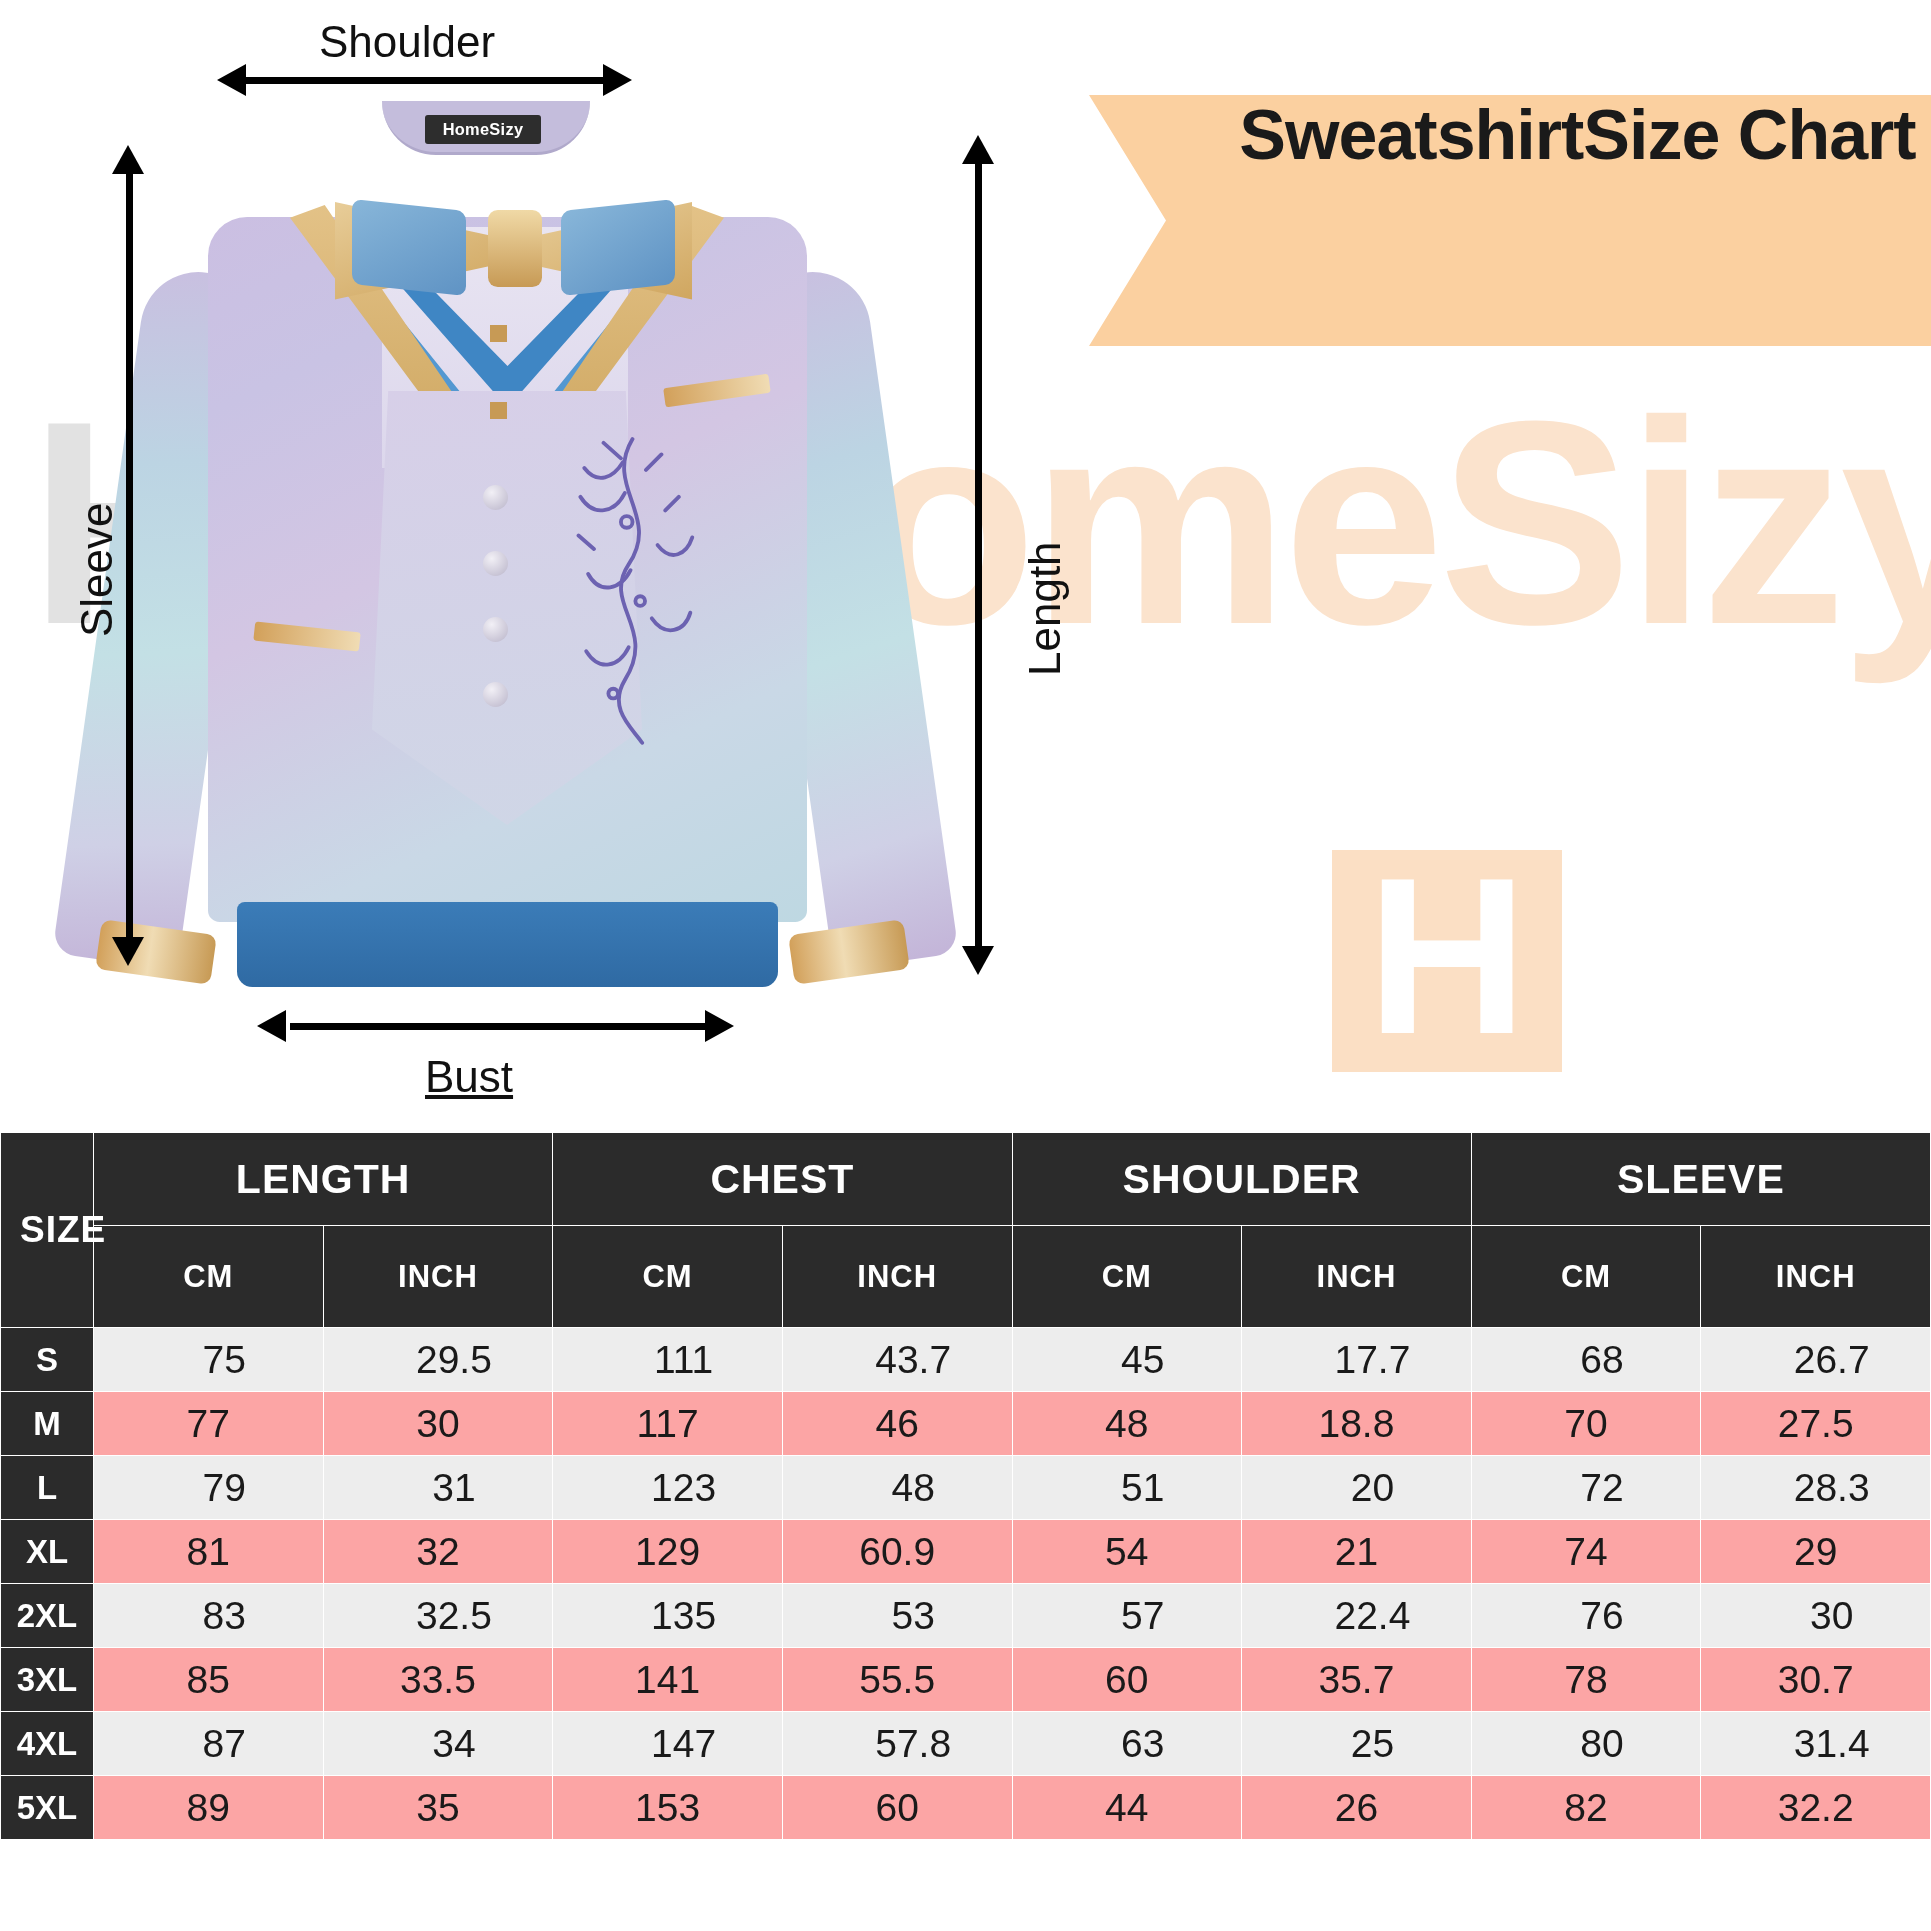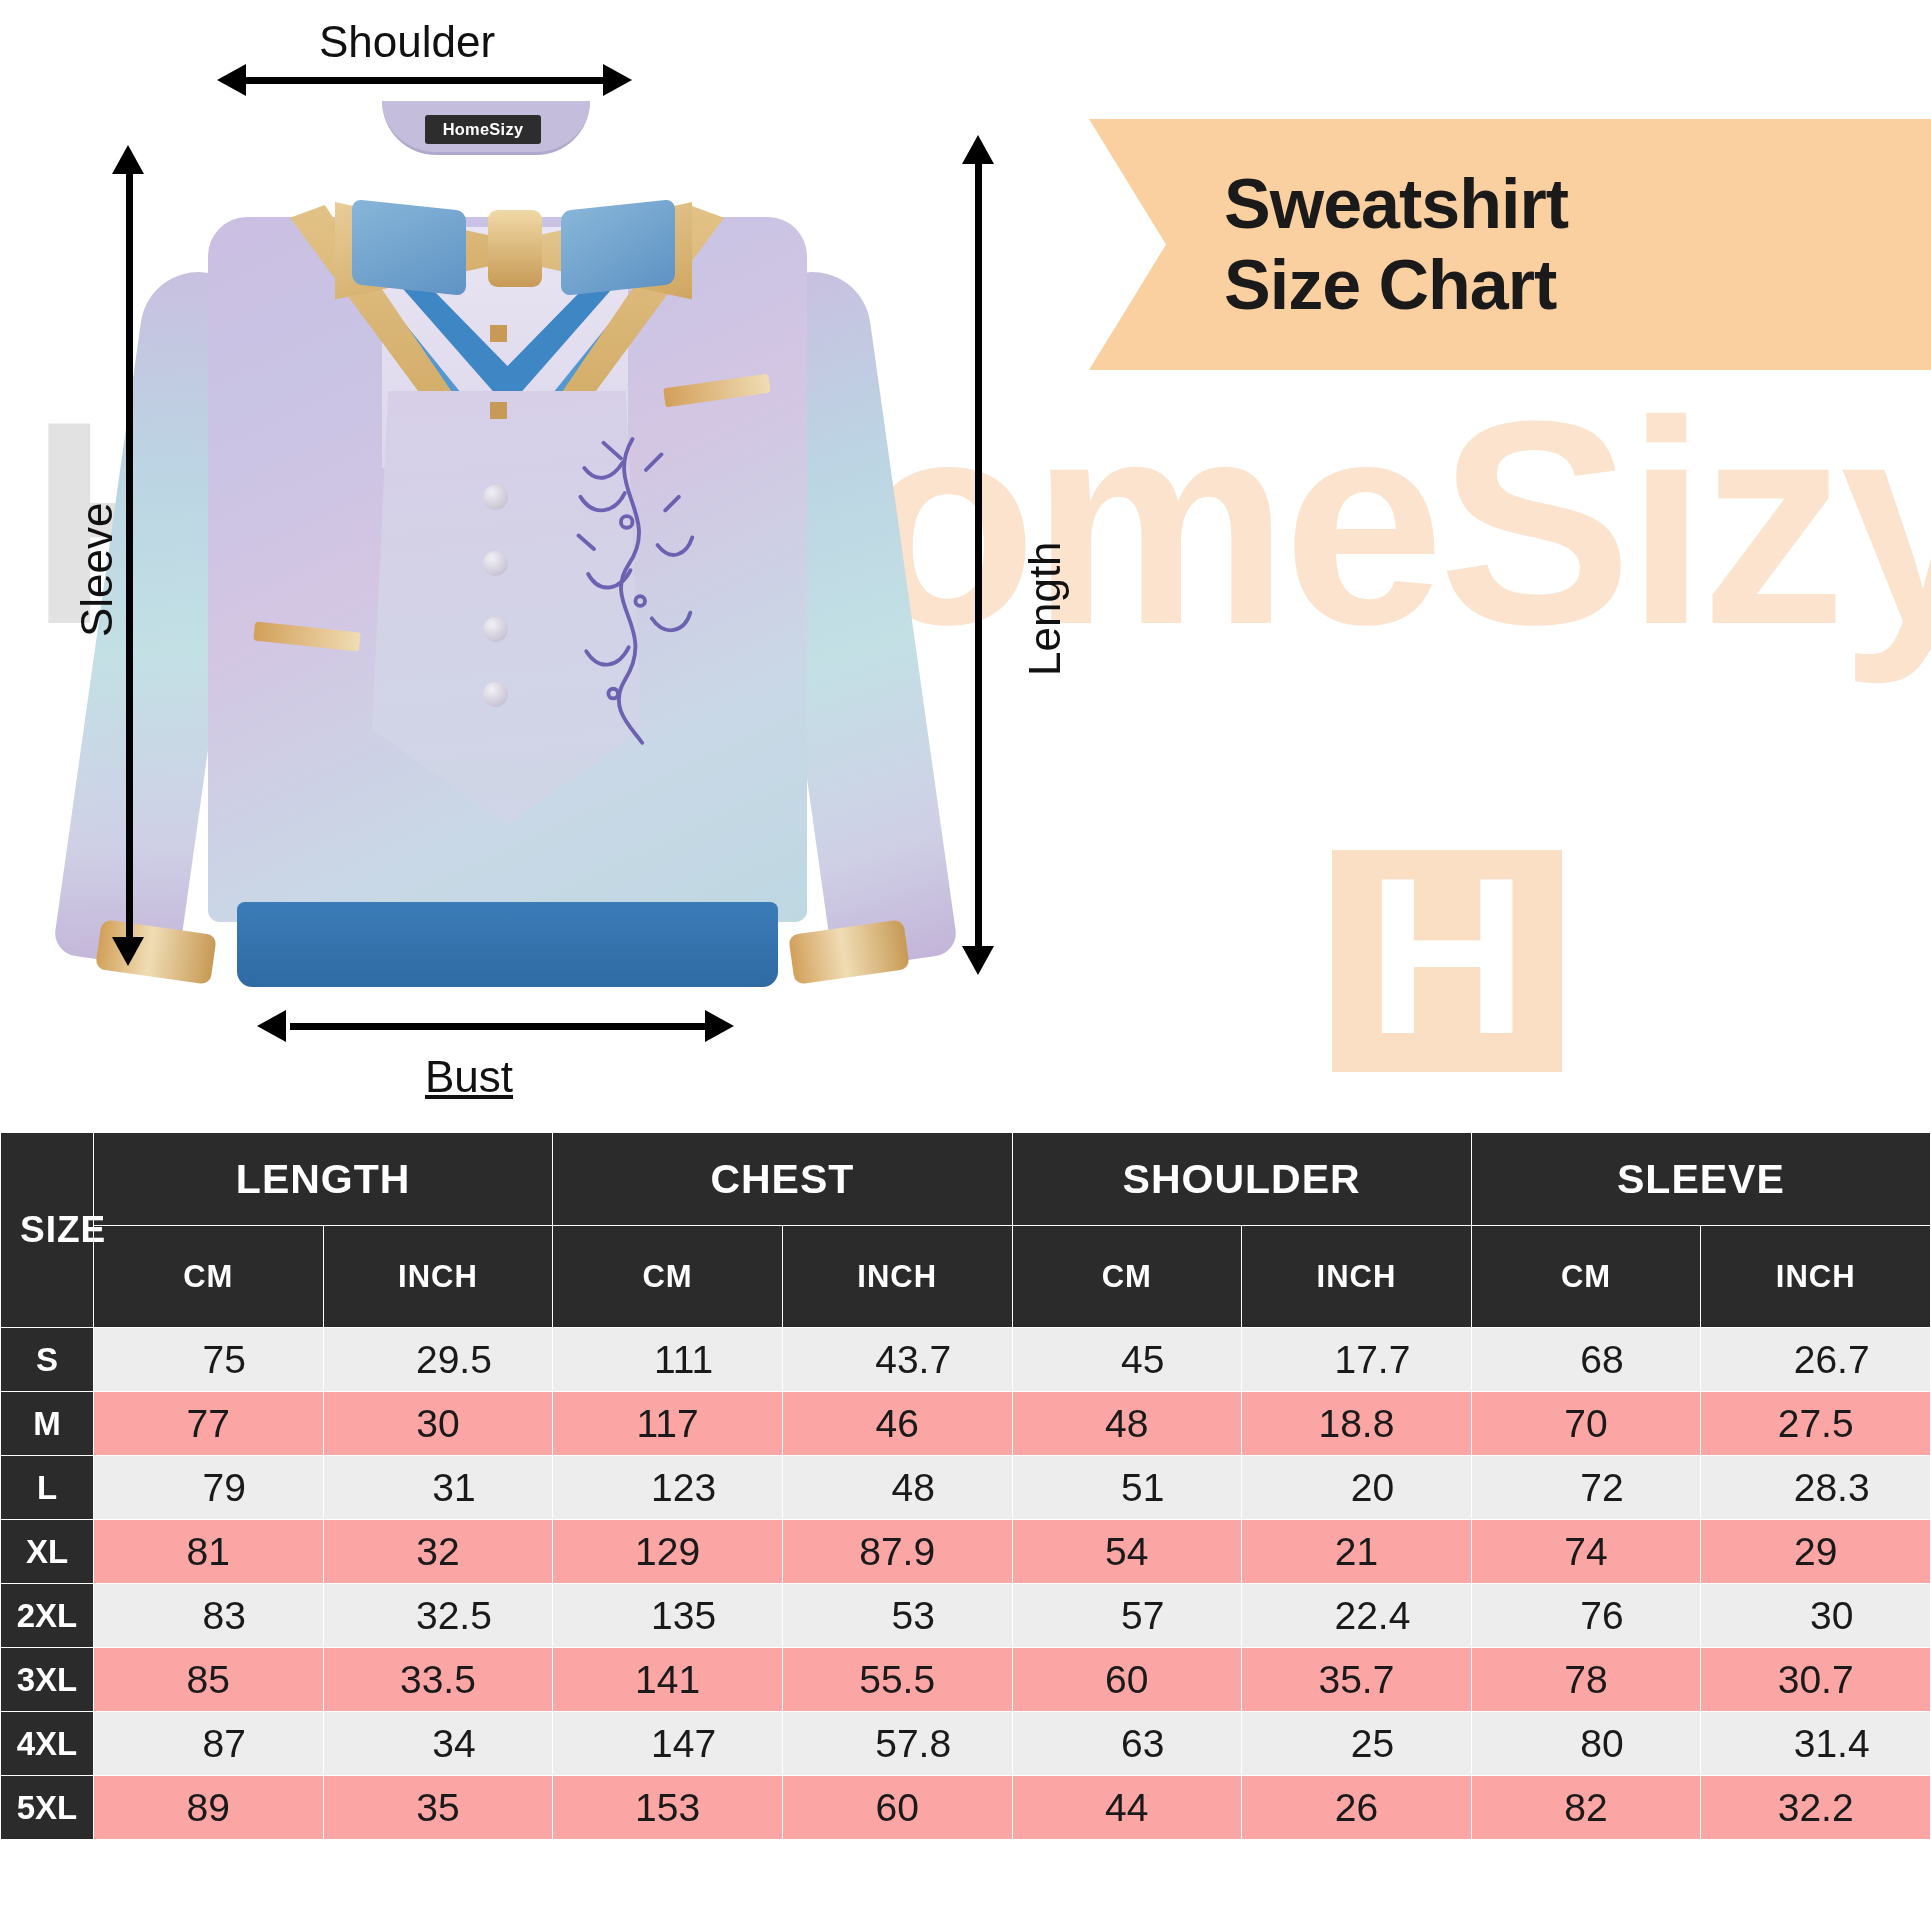--- a/index.html
+++ b/index.html
@@ -50,24 +50,23 @@
   }
 
   
   .banner {
     position: absolute;
     left: 1089px; top: 95px;
     width: 842px; height: 251px;
     background: #fbd0a0;
     clip-path: polygon(0 0, 100% 0, 100% 100%, 0 100%, 77px 50%);
     display: flex;
-    flex-direction: column;
+    flex-direction: row;
     justify-content: center;
     padding-left: 135px;
-    margin-top: 24px;
   }
   .banner-line {
     font-size: 70px;
     font-weight: bold;
     color: #1a1a1a;
     line-height: 81px;
     letter-spacing: -1px;
   }
 
   
@@ -440,21 +439,21 @@
           <td class="data-cell">51</td>
           <td class="data-cell">20</td>
           <td class="data-cell">72</td>
           <td class="data-cell">28.3</td>
         </tr>
         <tr class="row-dark">
           <td class="size-cell">XL</td>
           <td class="data-cell">81</td>
           <td class="data-cell">32</td>
           <td class="data-cell">129</td>
-          <td class="data-cell">87.9</td>
+          <td class="data-cell">60.9</td>
           <td class="data-cell">54</td>
           <td class="data-cell">21</td>
           <td class="data-cell">74</td>
           <td class="data-cell">29</td>
         </tr>
         <tr class="row-light">
           <td class="size-cell">2XL</td>
           <td class="data-cell">83</td>
           <td class="data-cell">32.5</td>
           <td class="data-cell">135</td>

